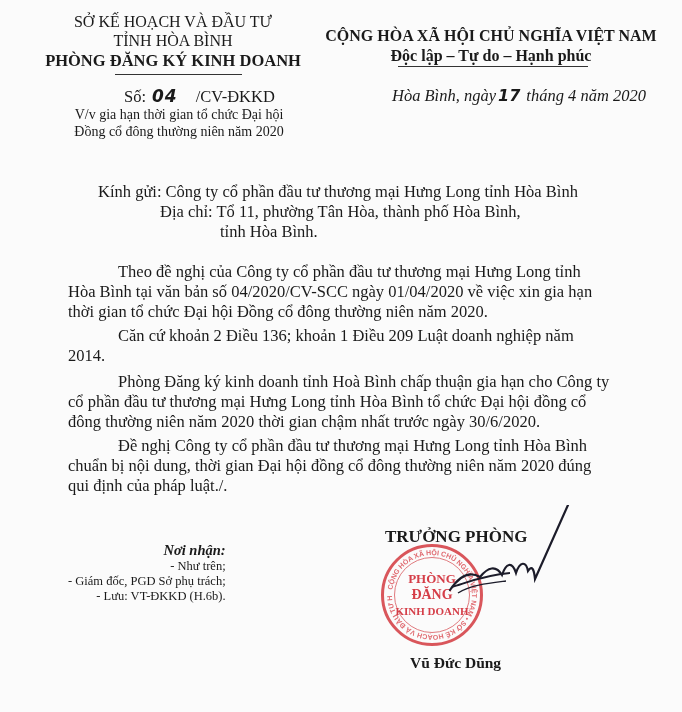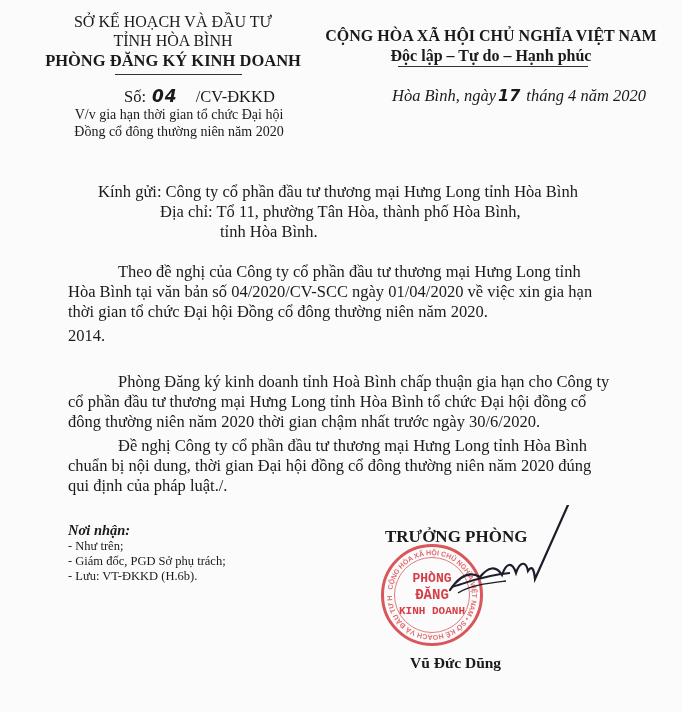--- a/index.html
+++ b/index.html
@@ -33,37 +33,37 @@
   .tinh { left: 220px; top: 222px; font-size: 16.5px; line-height: 20px; }
 
   .body { left: 68px; width: 576px; font-size: 16.5px; line-height: 20px; white-space: normal; text-align: justify; }
   .body .line { display: block; white-space: nowrap; }
   .body .ind { padding-left: 50px; }
   .p1 { top: 262px; }
   .p2 { top: 326px; }
   .p3 { top: 372px; }
   .p4 { top: 436px; }
 
-  .noinhan { left: 68px; top: 522px; font-size: 14px; }
+  .noinhan { left: 68px; top: 542px; font-size: 14px; text-align: right; }
   .noinhan .title { font-weight: bold; font-style: italic; font-size: 14.5px; line-height: 17px; }
   .noinhan .item { font-size: 12.5px; line-height: 15px; font-family: "Liberation Serif", serif; }
 
   .truongphong { left: 385px; top: 527px; font-size: 17px; font-weight: bold; }
   .signer { left: 410px; top: 654px; font-size: 15.5px; font-weight: bold; }
 
   .stamp {
     position: absolute; left: 381px; top: 544px; width: 102px; height: 102px;
     border-radius: 50%; border: 3px solid #d9565b; box-sizing: border-box;
   }
   .stamp .inner {
     position: absolute; left: 10px; top: 10px; width: 76px; height: 76px;
     border-radius: 50%; border: 1.5px solid #e07a7e; box-sizing: border-box;
   }
   .stamp .t { position: absolute; width: 100%; text-align: center; color: #d53e48;
-    font-family: Liberation Mono, monospace; font-weight: bold; }
+    font-family: Liberation Serif, serif; font-weight: bold; }
   .stamp .t1 { top: 24px; font-size: 13px; }
   .stamp .t2 { top: 40px; font-size: 14px; }
   .stamp .t3 { top: 58px; font-size: 11px; }
   .stamp svg { position: absolute; left: -3px; top: -3px; }
   .signature { position: absolute; left: 440px; top: 505px; }
 </style>
 </head>
 <body>
 
 <div class="abs hdr-left">
@@ -91,20 +91,21 @@
 <div class="abs kinhgui">Kính gửi: Công ty cổ phần đầu tư thương mại Hưng Long tỉnh Hòa Bình</div>
 <div class="abs diachi">Địa chỉ: Tổ 11, phường Tân Hòa, thành phố Hòa Bình,</div>
 <div class="abs tinh">tỉnh Hòa Bình.</div>
 
 <div class="abs body p1">
   <span class="line ind">Theo đề nghị của Công ty cổ phần đầu tư thương mại Hưng Long tỉnh</span>
   <span class="line">Hòa Bình tại văn bản số 04/2020/CV-SCC ngày 01/04/2020 về việc xin gia hạn</span>
   <span class="line">thời gian tổ chức Đại hội Đồng cổ đông thường niên năm 2020.</span>
 </div>
 <div class="abs body p2">
+  <span class="line ind">Căn cứ khoản 2 Điều 136; khoản 1 Điều 209 Luật doanh nghiệp năm</span>
   <span class="line">2014.</span>
 </div>
 <div class="abs body p3">
   <span class="line ind">Phòng Đăng ký kinh doanh tỉnh Hoà Bình chấp thuận gia hạn cho Công ty</span>
   <span class="line">cổ phần đầu tư thương mại Hưng Long tỉnh Hòa Bình tổ chức Đại hội đồng cổ</span>
   <span class="line">đông thường niên năm 2020 thời gian chậm nhất trước ngày 30/6/2020.</span>
 </div>
 <div class="abs body p4">
   <span class="line ind">Đề nghị Công ty cổ phần đầu tư thương mại Hưng Long tỉnh Hòa Bình</span>
   <span class="line">chuẩn bị nội dung, thời gian Đại hội đồng cổ đông thường niên năm 2020 đúng</span>

